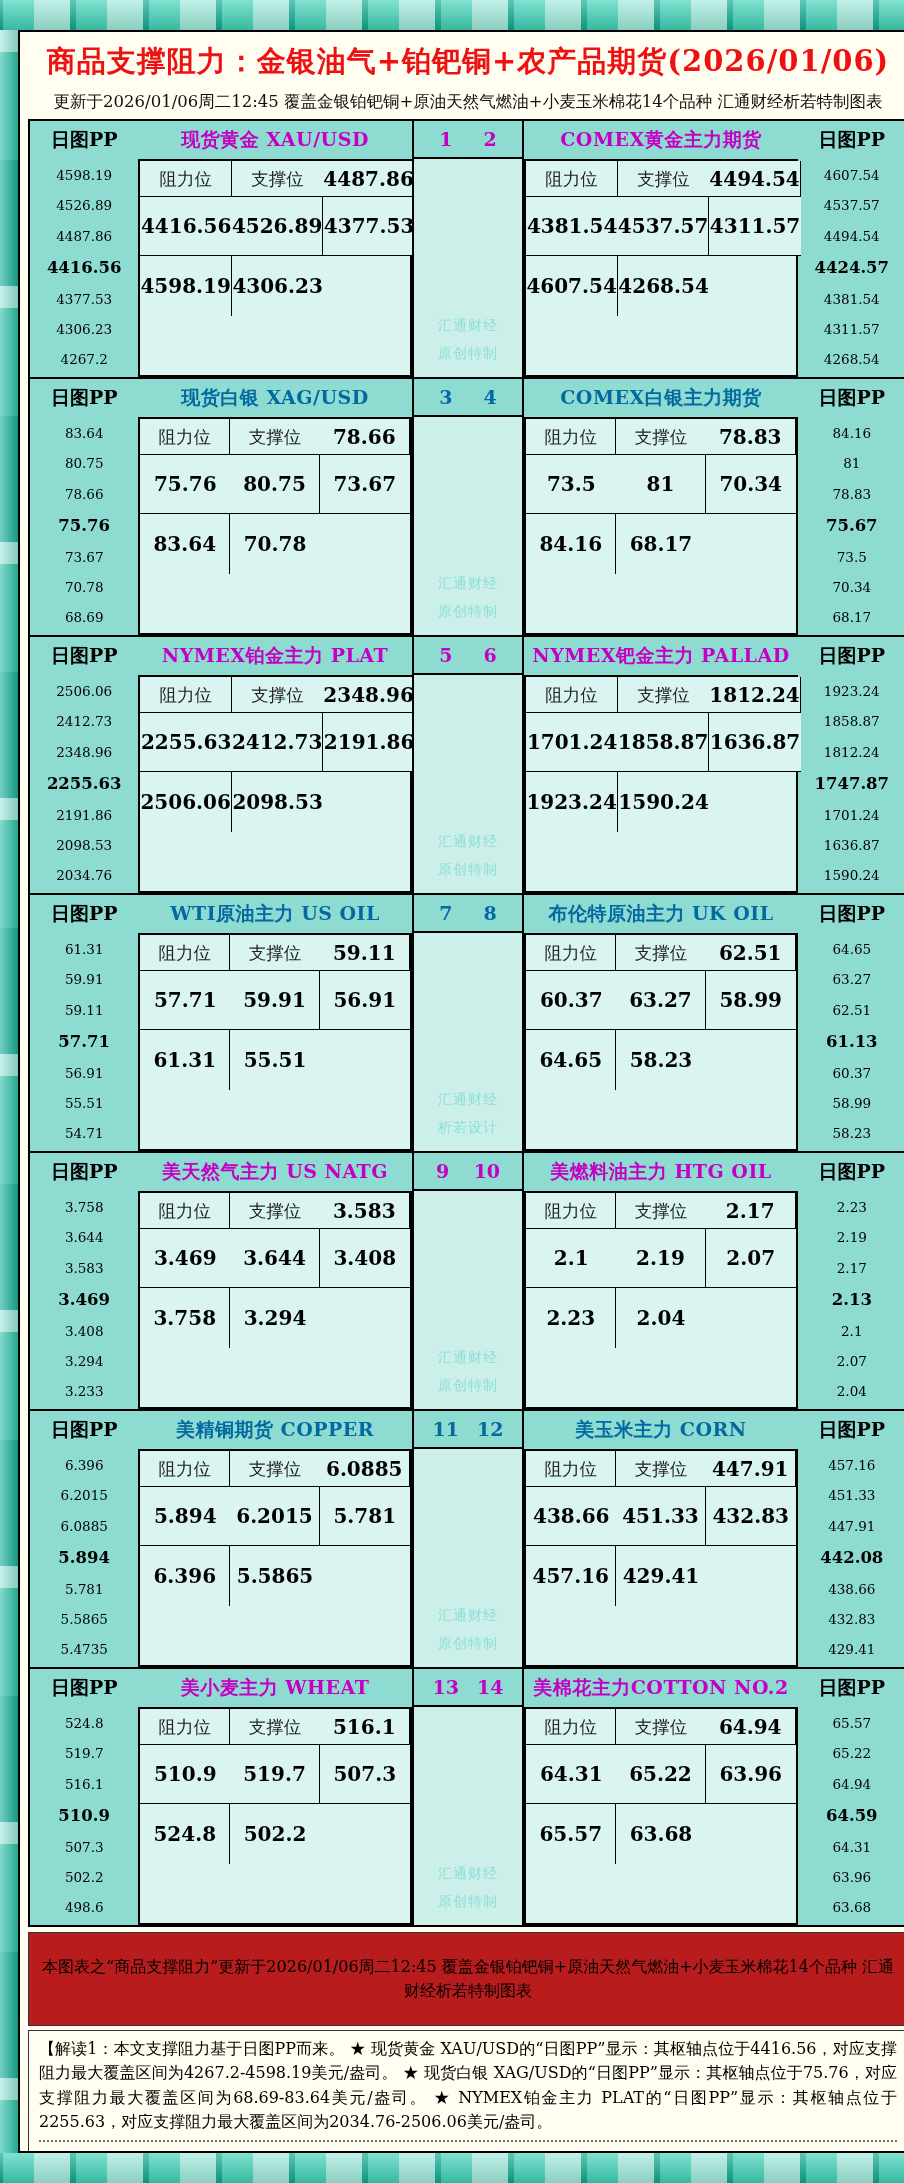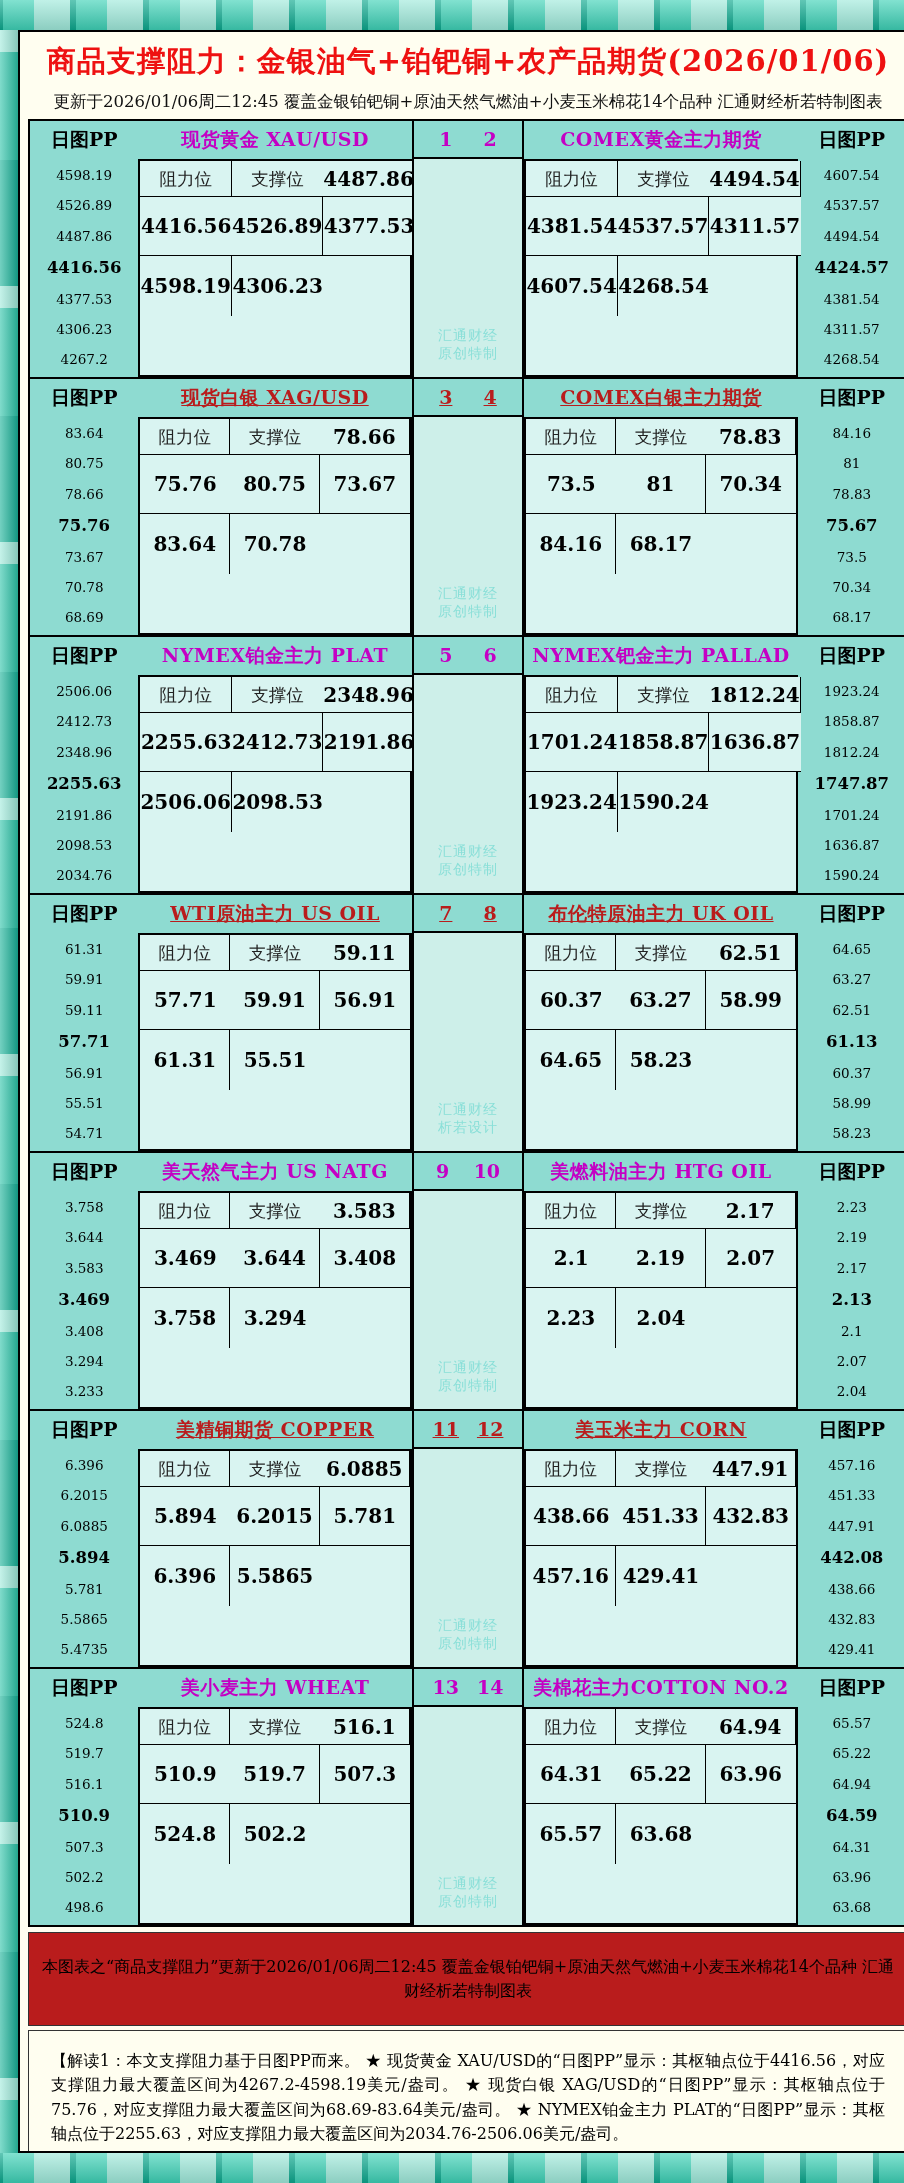--- a/index.html
+++ b/index.html
@@ -46,21 +46,21 @@
     height:256px;background:#8edbd1;border-bottom:2px solid #000;
   }
   .section:last-child{border-bottom:none;}
   .tcell{display:flex;align-items:center;justify-content:center;font-weight:bold;}
   .tc1{grid-area:1/1/2/2;font-size:19px;color:#000;}
   .tc7{grid-area:1/7/2/8;font-size:19px;color:#000;}
   .tnl{grid-area:1/2/2/4;}
   .tnr{grid-area:1/5/2/7;}
   .tname{font-size:19px;letter-spacing:.5px;text-align:center;}
   .section.magenta .tname,.section.magenta .tmid{color:#c400c4;}
-  .section.red .tname,.section.red .tmid{color:#b91c1c;text-decoration:underline;}
+  .section.red .tname,.section.red .tmid{color:#0369a1;}
   .tmid{grid-area:1/4/2/5;font-size:19px;
     border-left:2px solid #000;border-right:2px solid #000;border-bottom:2px solid #000;
     gap:0;justify-content:space-around;padding:0 10px;}
   .pp-col{display:flex;flex-direction:column;justify-content:space-around;align-items:center;padding:2px 0;}
   .ppl{grid-area:2/1/3/2;}
   .ppr{grid-area:2/7/3/8;}
   .pp-val{font-size:13.5px;color:#000;line-height:1;}
   .pp-val.pivot{font-size:16.5px;font-weight:bold;}
   .subtable{
     display:grid;grid-template-columns:1fr 1fr 1fr;grid-template-rows:36px 1fr 1fr 1fr;
@@ -73,33 +73,33 @@
     border-right:1.5px solid #000;border-bottom:1.5px solid #000;background:#d9f4f1;
   }
   .st-cell:nth-child(2n){border-right:none;}
   .st-cell:nth-last-child(-n+2){border-bottom:none;}
   .st-head{font-size:17.5px;color:#222;}
   .st-val{font-size:20px;font-weight:bold;color:#000;}
   .midbody{
     grid-area:2/4/3/5;background:#cdefe9;
     border-left:2px solid #000;border-right:2px solid #000;
     display:flex;flex-direction:column;justify-content:flex-end;align-items:center;
-    padding-bottom:14px;
+    padding-bottom:14px;gap:10px;
   }
   .wm{font-size:14px;color:#8adfd8;letter-spacing:1px;}
   
   .summary-box{
     margin:5px 8px 4px 8px;border:1.5px solid #333;background:#b91c1c;
     font-size:16px;color:#000;text-align:center;padding:22px 10px;line-height:1.5;
   }
   .notes-box{
     position:relative;margin:2px 8px 0 8px;border:1.5px solid #333;background:#fffef0;
     padding:6px 10px 10px 10px;font-size:16px;color:#000;line-height:1.52;
   }
-  .note-p{margin:12px;text-align:justify;}
+  .note-p{margin:0;text-align:justify;}
   .note-divider{border:none;border-top:2px dotted #6a6a6a;margin:6px 0;}
 </style>
 </head>
 <body>
 
 <div class="band band-top"></div>
 <div class="side side-left"></div>
 <div class="side side-right"></div>
 <div class="band band-bottom"></div>
 

